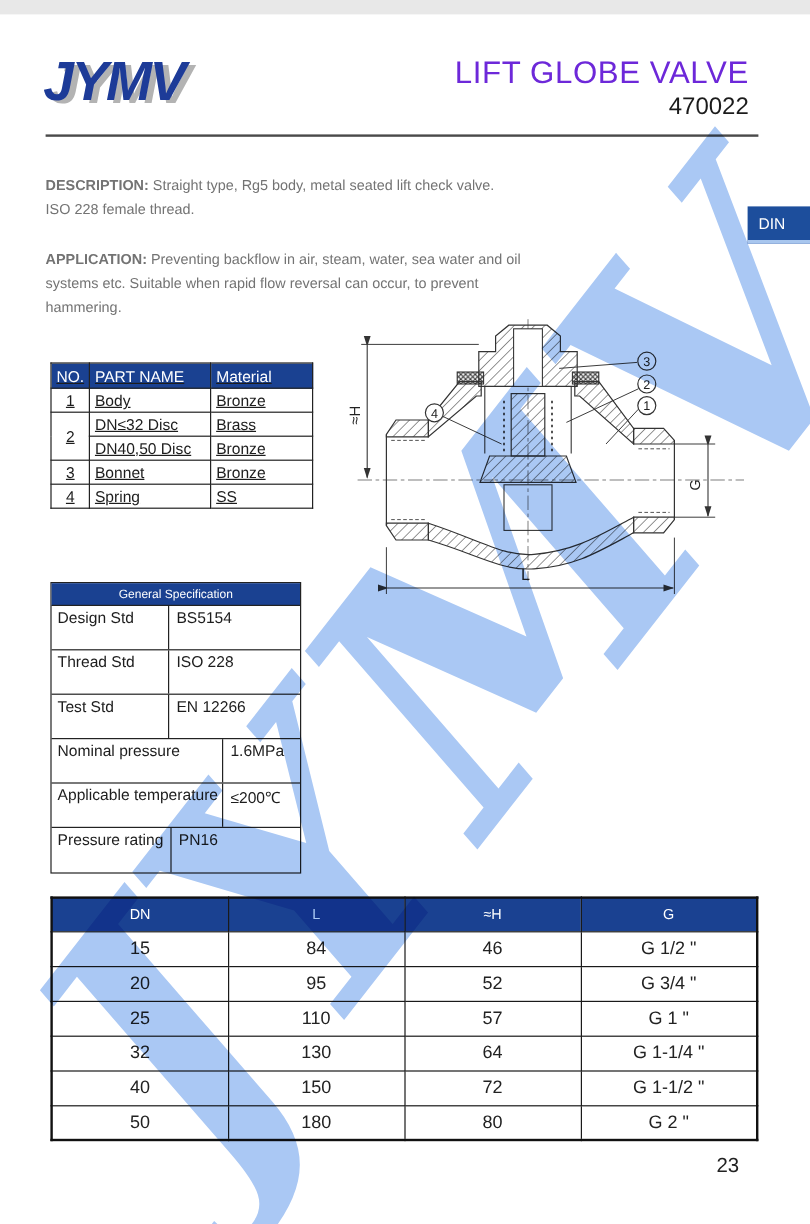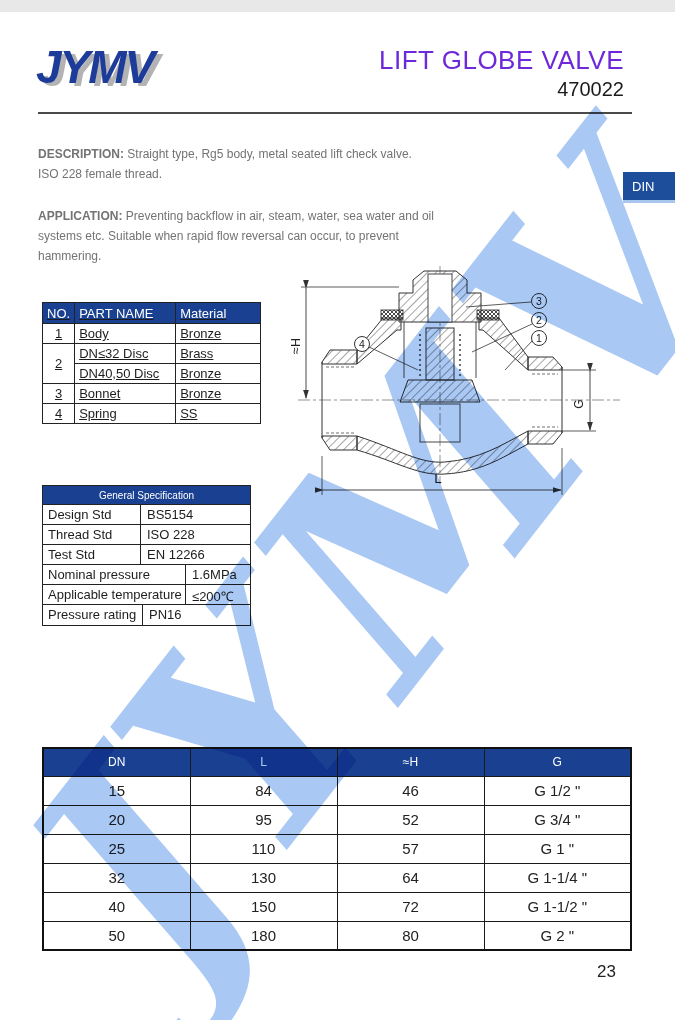--- a/index.html
+++ b/index.html
@@ -73,21 +73,21 @@
 
   
   .spec-table {
     position:absolute; left:42px; top:473px; width:209px;
     border:1.5px solid #222; font-size:13px;
   }
   .spec-title {
     background:#1a4191; color:#fff; text-align:center; height:19px;
     line-height:19px; border-bottom:1.3px solid #222; font-size:10px;
   }
-  .spec-row { display:flex; height:20px; border-bottom:1.3px solid #222; }
+  .spec-row { display:flex; height:37px; border-bottom:1.3px solid #222; }
   .spec-row:last-child { border-bottom:none; }
   .spec-label {
     border-right:1.3px solid #222; padding:2px 0 0 5px; overflow:hidden;
     white-space:nowrap;
   }
   .spec-value { padding:2px 0 0 6px; flex:1; white-space:nowrap; }
   .w1 .spec-label { width:98px; }
   .w2 .spec-label { width:143px; }
   .w3 .spec-label { width:100px; }
 

